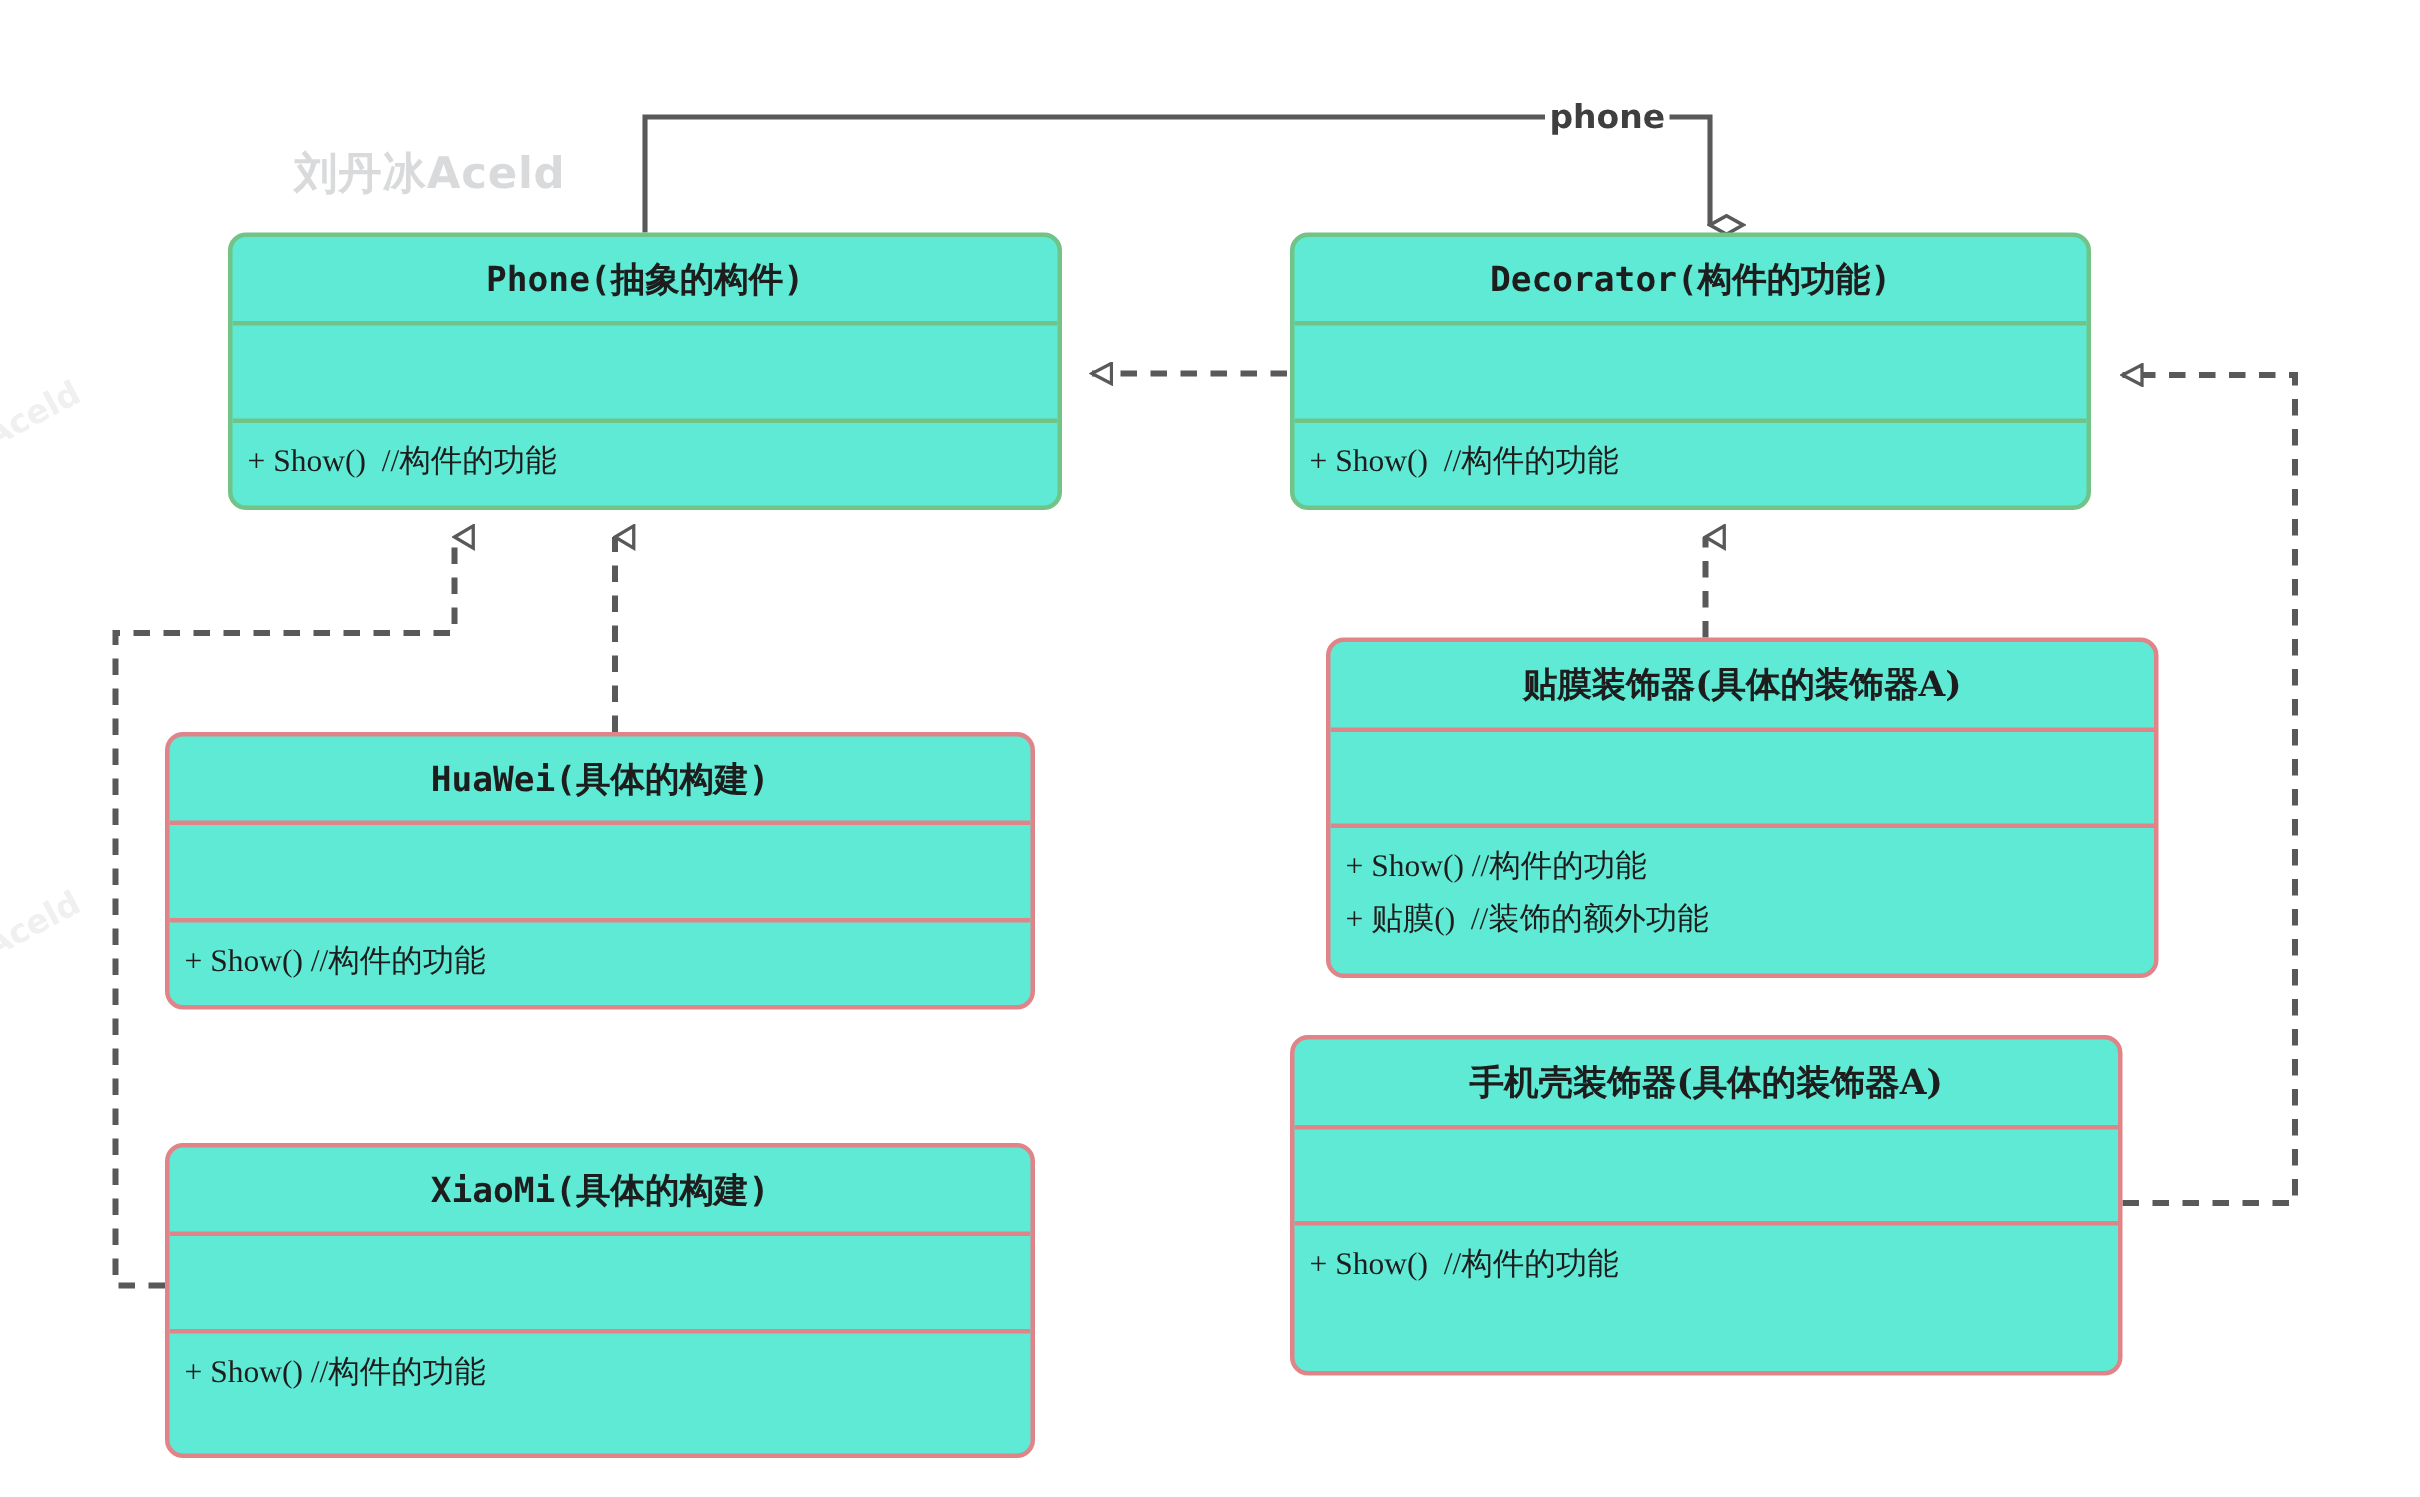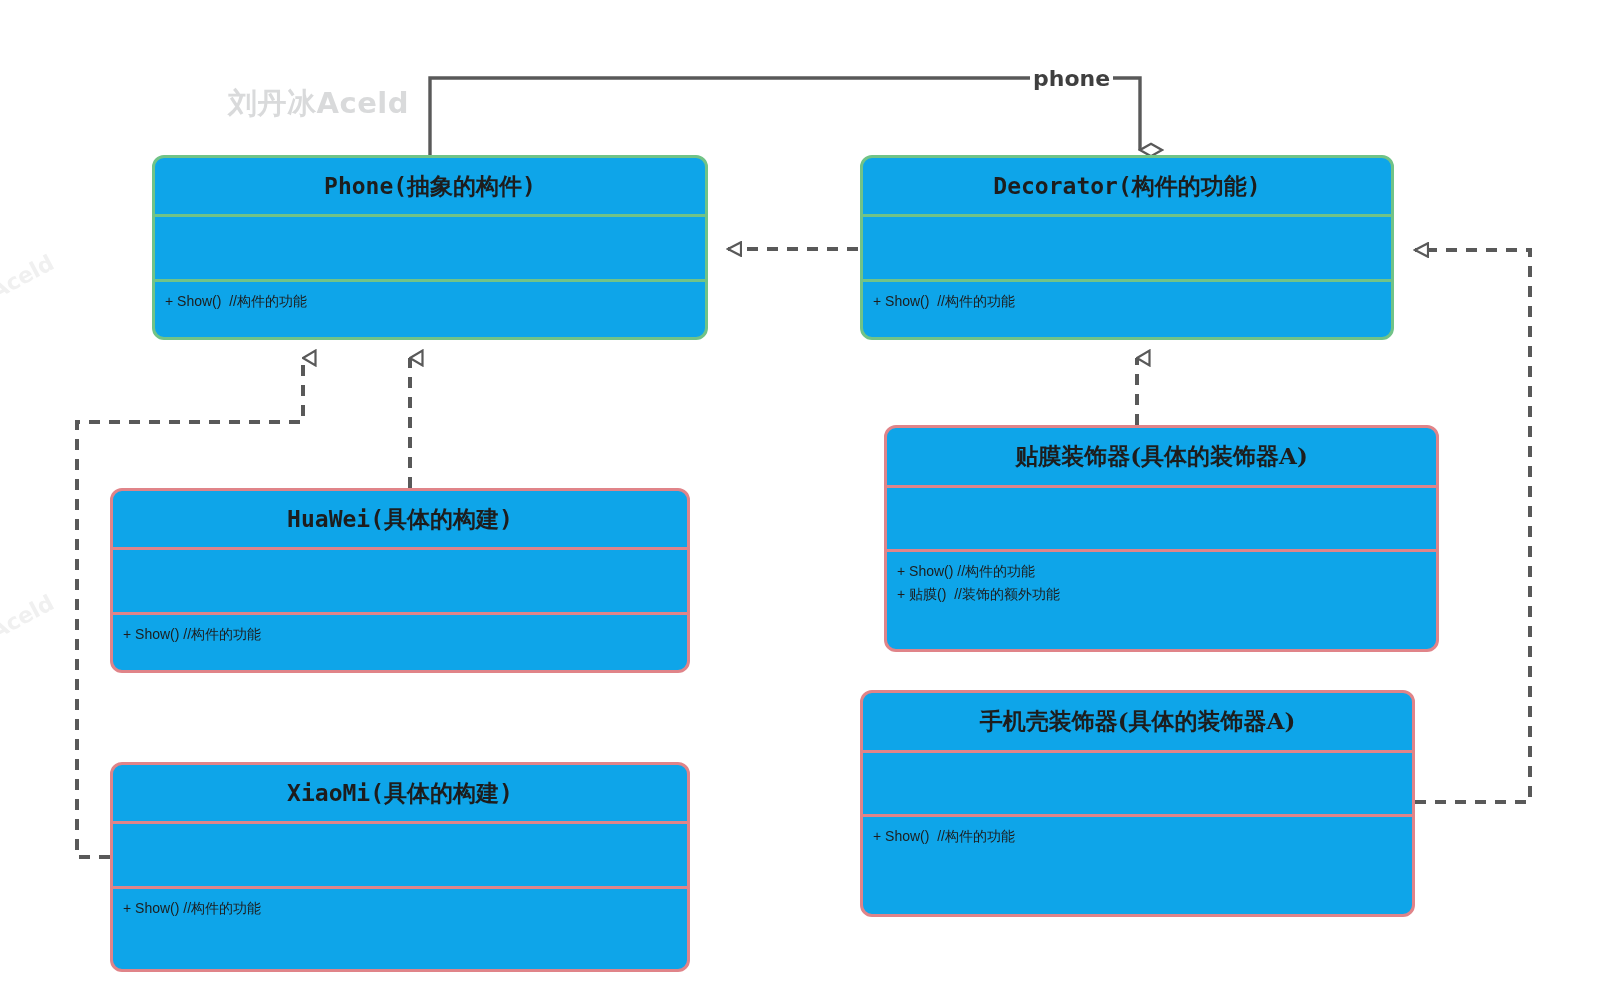--- a/index.html
+++ b/index.html
@@ -21,45 +21,44 @@
     top: 0;
     width: 1613px;
     height: 998px;
     pointer-events: none;
   }
 
   
   .wm-main {
     position: absolute;
     left: 196px;
-    top: 84px;
+    top: 96px;
     font-size: 29px;
     font-weight: bold;
     color: #d9dadb;
     letter-spacing: 0.5px;
     white-space: nowrap;
-    margin-left: 32px;
   }
   .wm-side {
     position: absolute;
     font-size: 22px;
     font-weight: bold;
     color: #f0f0f0;
     white-space: nowrap;
     transform: rotate(-28deg);
     transform-origin: left top;
   }
   .wm-side-1 { left: -14px; top: 282px; }
   .wm-side-2 { left: -14px; top: 622px; }
 
   
   .uml-class {
     position: absolute;
     box-sizing: border-box;
-    background: #0ea5e9;
+    background: #5eead4;
     border-radius: 12px;
     border-style: solid;
     border-width: 3px;
     overflow: hidden;
   }
   .uml-class.green { border-color: #71c387; }
   .uml-class.red   { border-color: #e08489; }
 
   .uml-title {
     text-align: center;
@@ -79,22 +78,22 @@
     border-top-width: 3px;
   }
   .uml-class.green .uml-sep { border-top-color: #71c387; }
   .uml-class.red   .uml-sep { border-top-color: #e08489; }
 
   .uml-attrs { box-sizing: border-box; }
 
   .uml-ops {
     box-sizing: border-box;
     padding: 8px 10px 0 10px;
-    font-family: Liberation Sans, sans-serif;
-    font-size: 14px;
+    font-family: Liberation Serif, serif;
+    font-size: 21px;
     color: #1d1d1d;
     line-height: 1.65;
   }
   .uml-op { white-space: pre; }
 
   
   .edge-label {
     position: absolute;
     font-family: "DejaVu Sans", "Liberation Sans", sans-serif;
     font-size: 22px;

